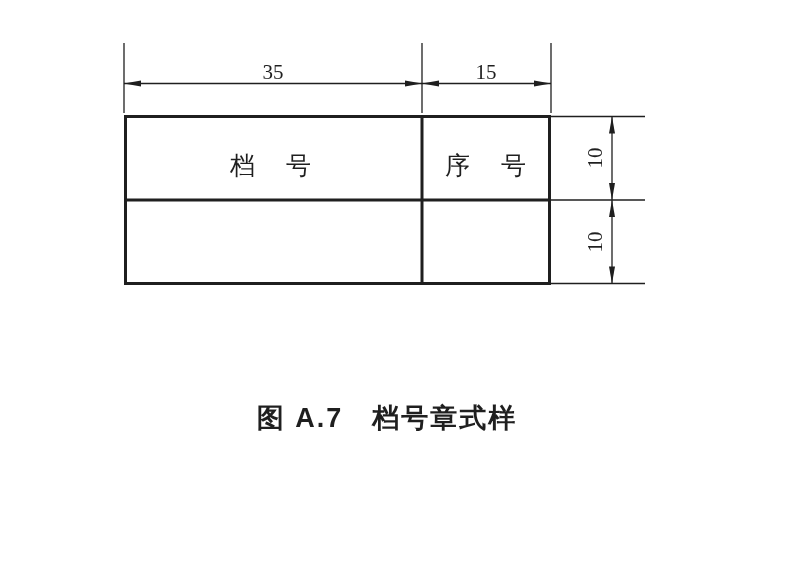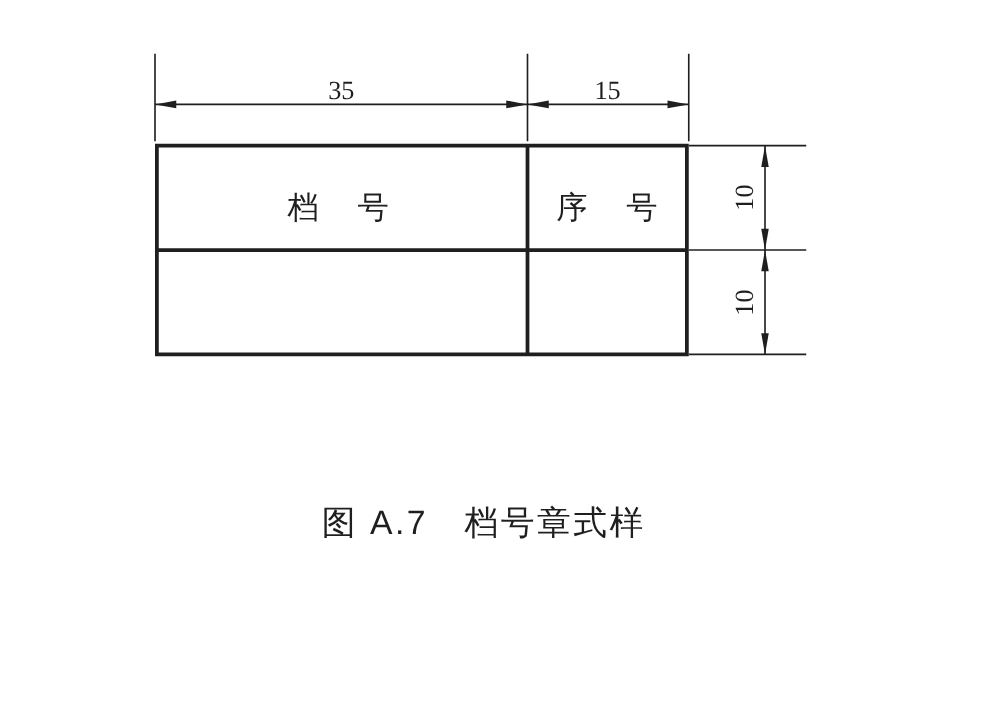--- a/index.html
+++ b/index.html
@@ -45,21 +45,21 @@
     letter-spacing: 2px;
     color: var(--text);
   }
   .figure-title {
     position: absolute;
     left: 387px;
     top: 400px;
     transform: translateX(-50%);
     white-space: nowrap;
     font-family: "Liberation Sans", "DejaVu Sans", sans-serif;
-    font-weight: normal;
+    font-weight: bold;
     font-size: 27px;
     letter-spacing: 2px;
     color: var(--text);
   }
   .footer-rule {
     position: absolute;
     left: 227px;
     top: 516px;
     width: 314px;
     height: 3px;

